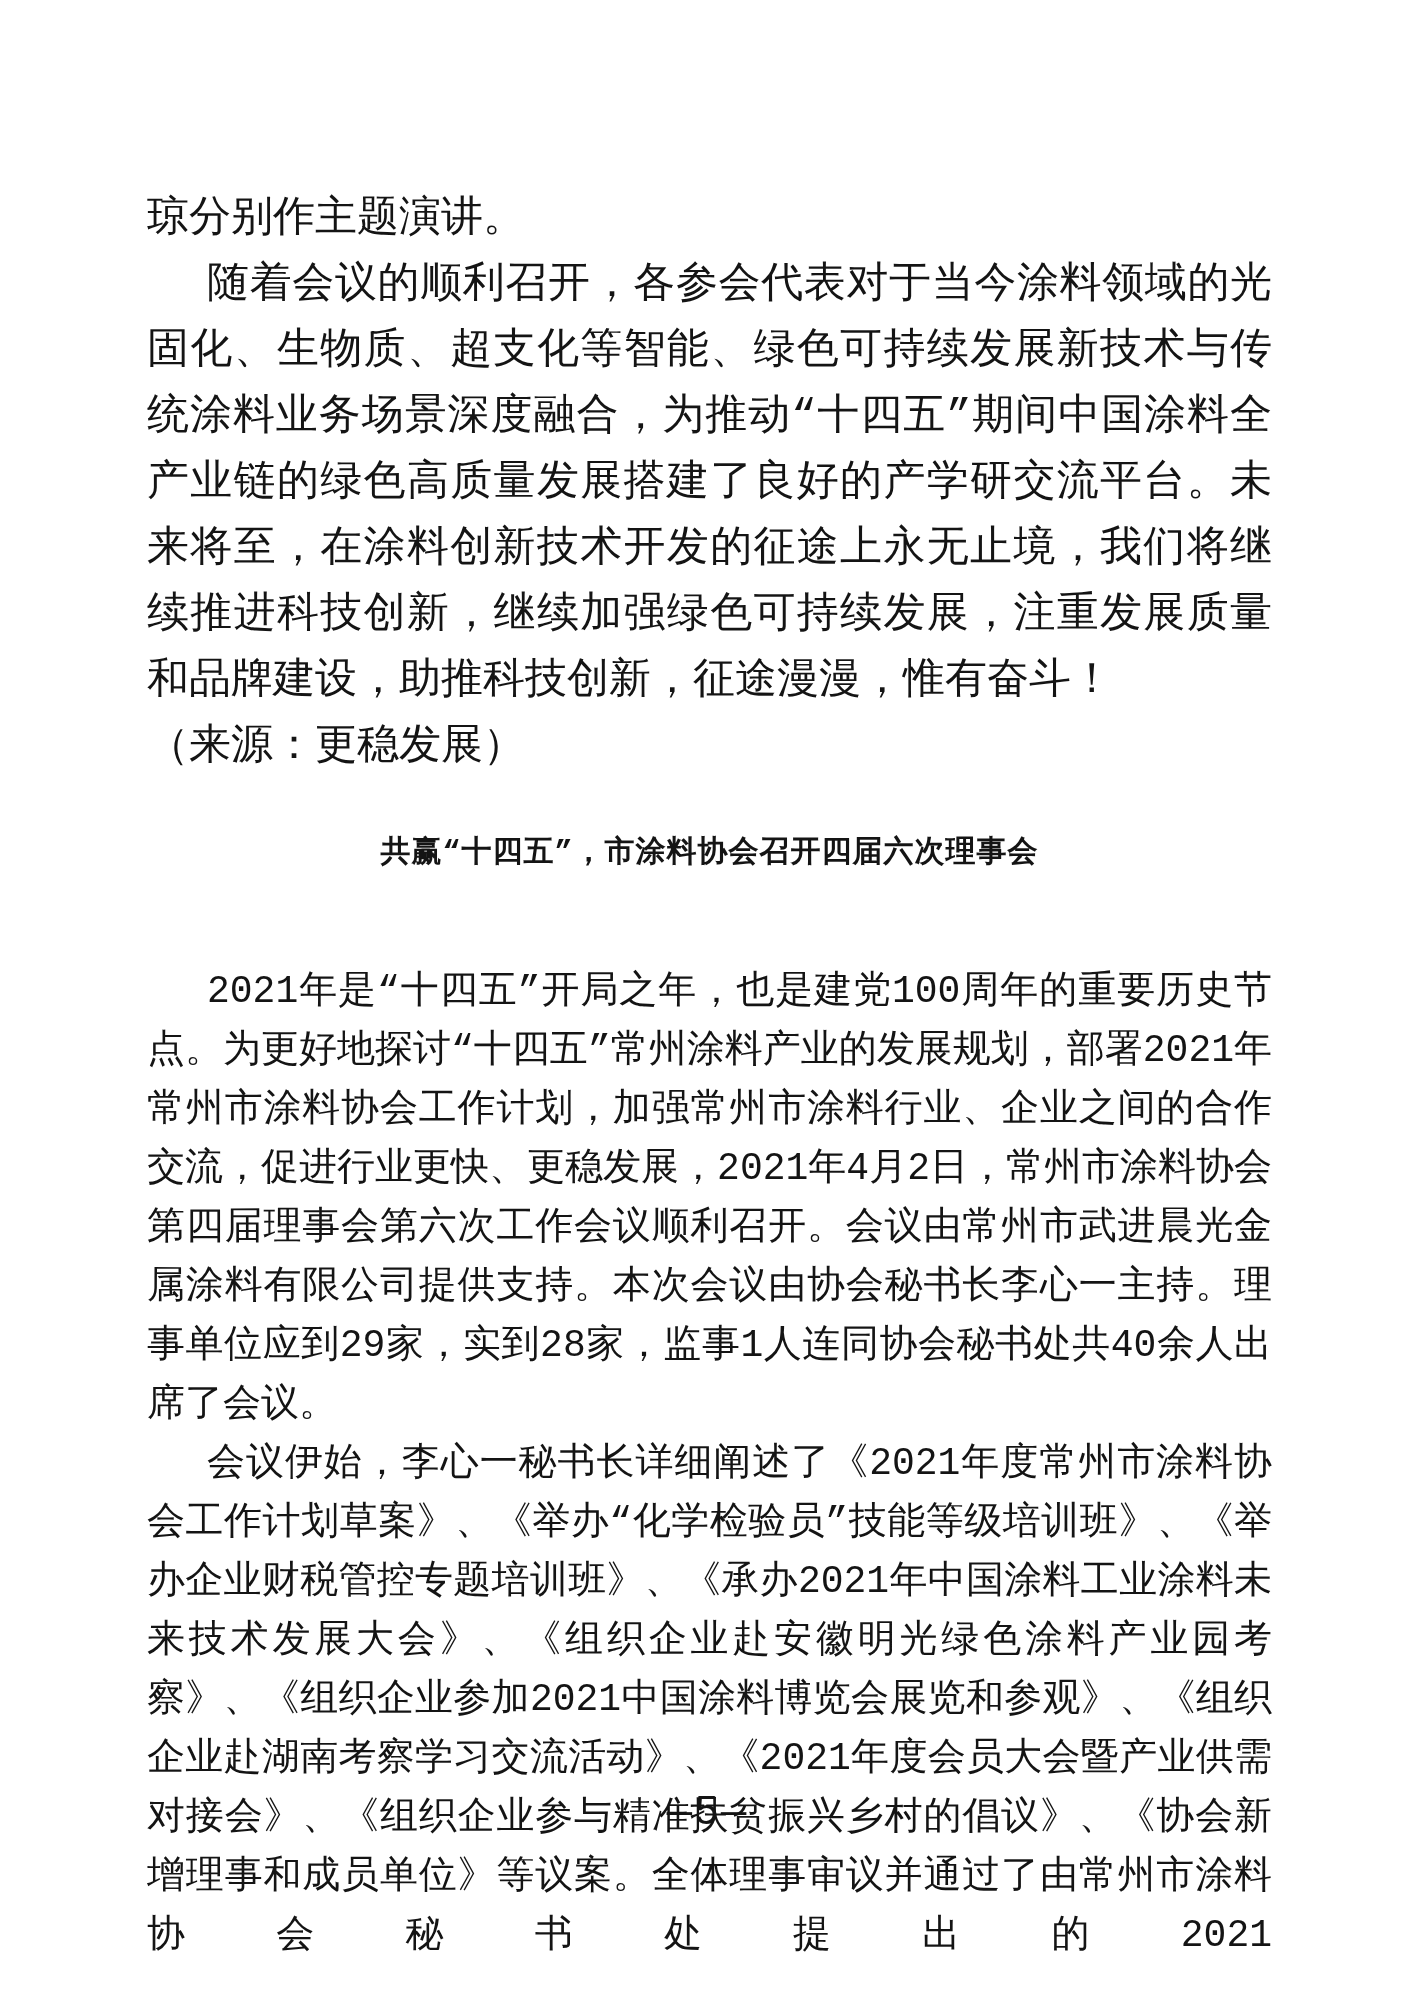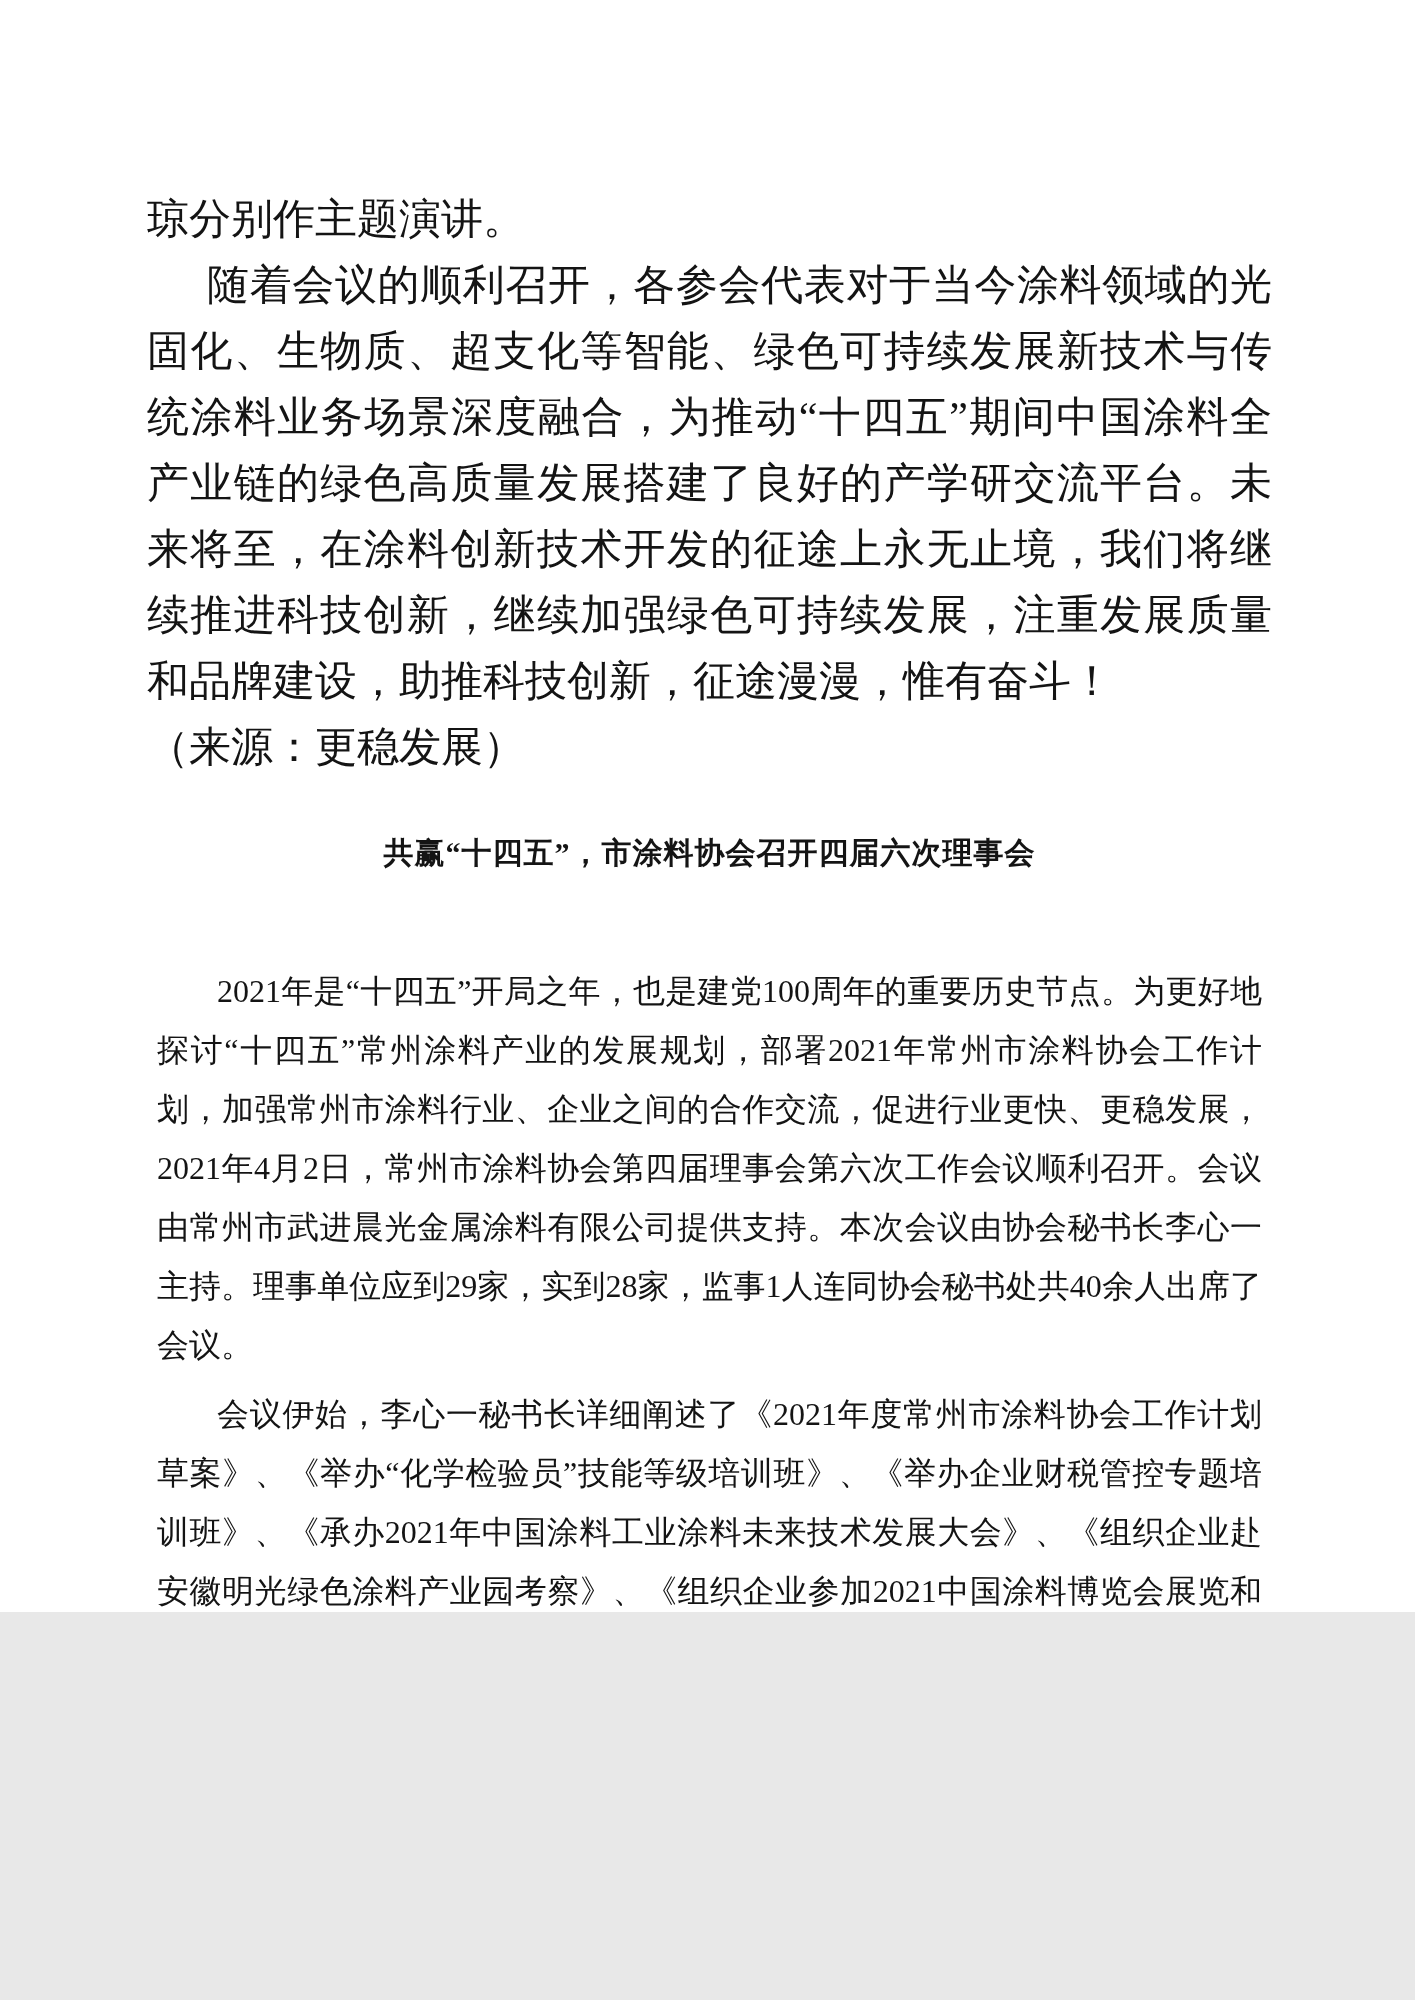--- a/index.html
+++ b/index.html
@@ -3,24 +3,24 @@
 <meta charset="utf-8">
 <style>
   html, body {
     margin: 0;
     padding: 0;
     background: #e8e8e8;
   }
   .page {
     position: relative;
     width: 1415px;
-    height: 1612px;
+    height: 2000px;
     margin: 0 auto;
     background: #ffffff;
-    font-family: Liberation Serif, serif;
+    font-family: Liberation Mono, monospace;
     color: #141414;
     overflow: hidden;
   }
   .content {
     position: absolute;
     top: 186px;
     left: 147px;
     right: 143px;
   }
   .sec1 p {
@@ -46,22 +46,22 @@
     font-size: 30px;
     line-height: 62px;
     font-weight: bold;
     text-align: center;
     letter-spacing: 1px;
   }
   .sec2 {
     margin-top: 78px;
   }
   .sec2 p {
-    margin: 10px;
-    font-size: 32px;
+    margin: 0;
+    font-size: 38px;
     line-height: 59px;
     text-align: justify;
     text-indent: 60px;
   }
   .sec2 p.cont {
     
     text-align-last: justify;
   }
   .page-number {
     position: absolute;

